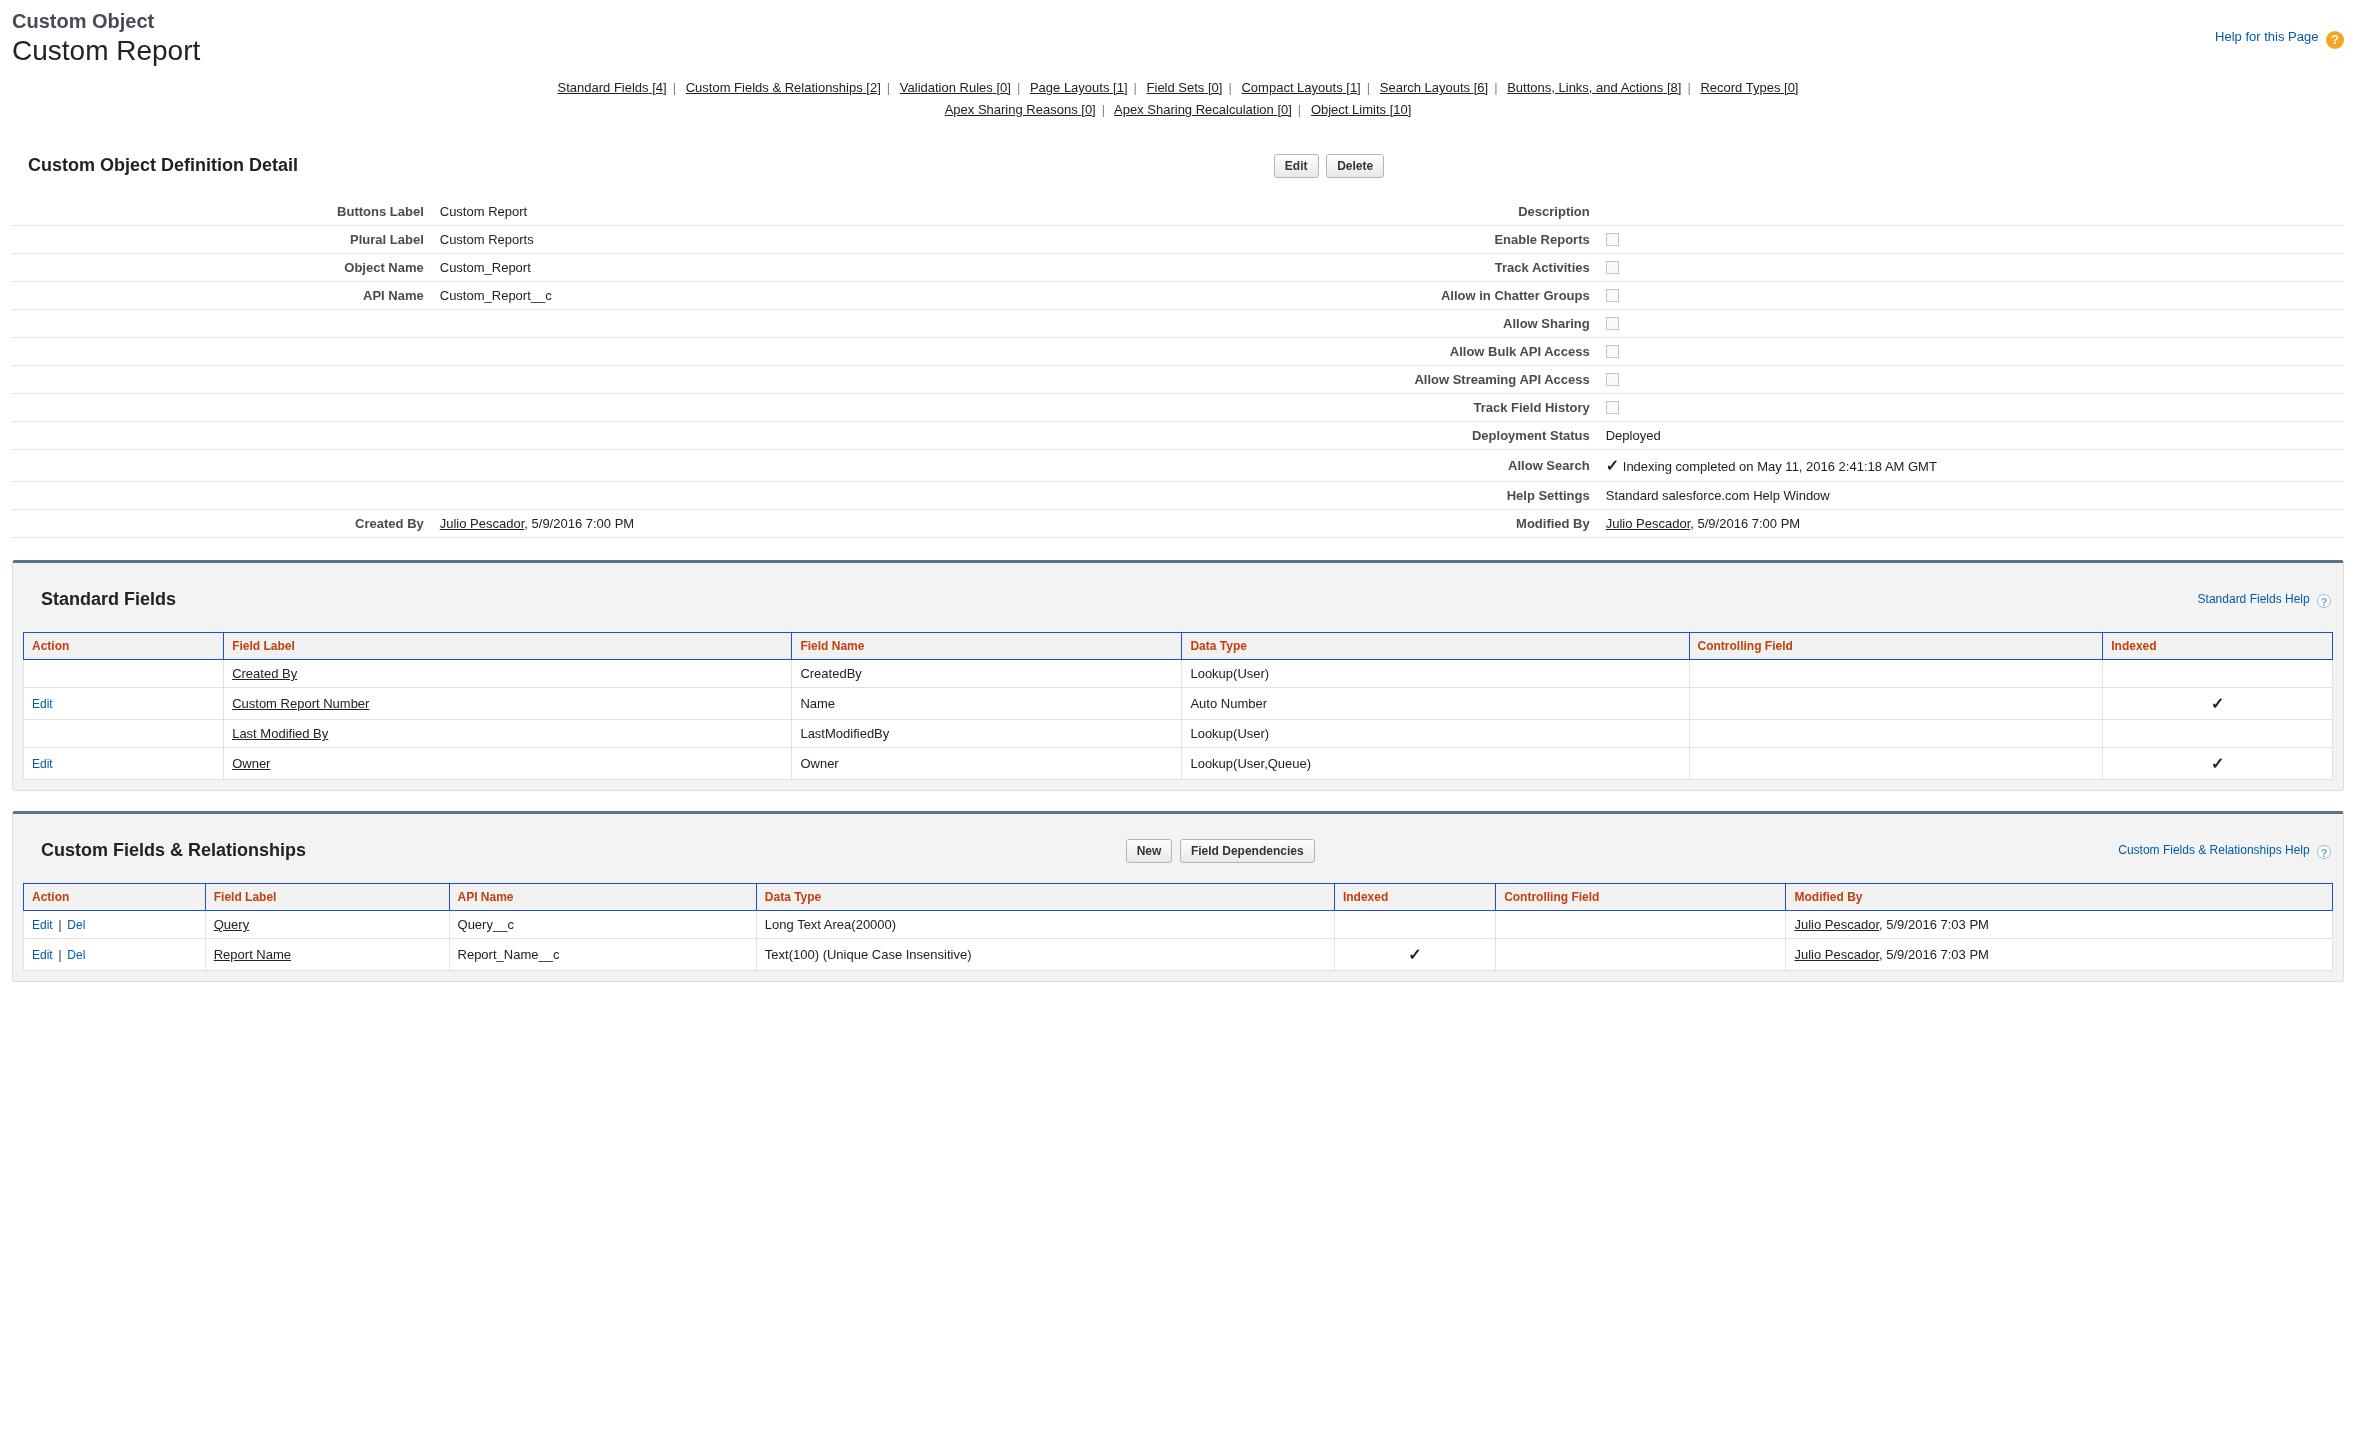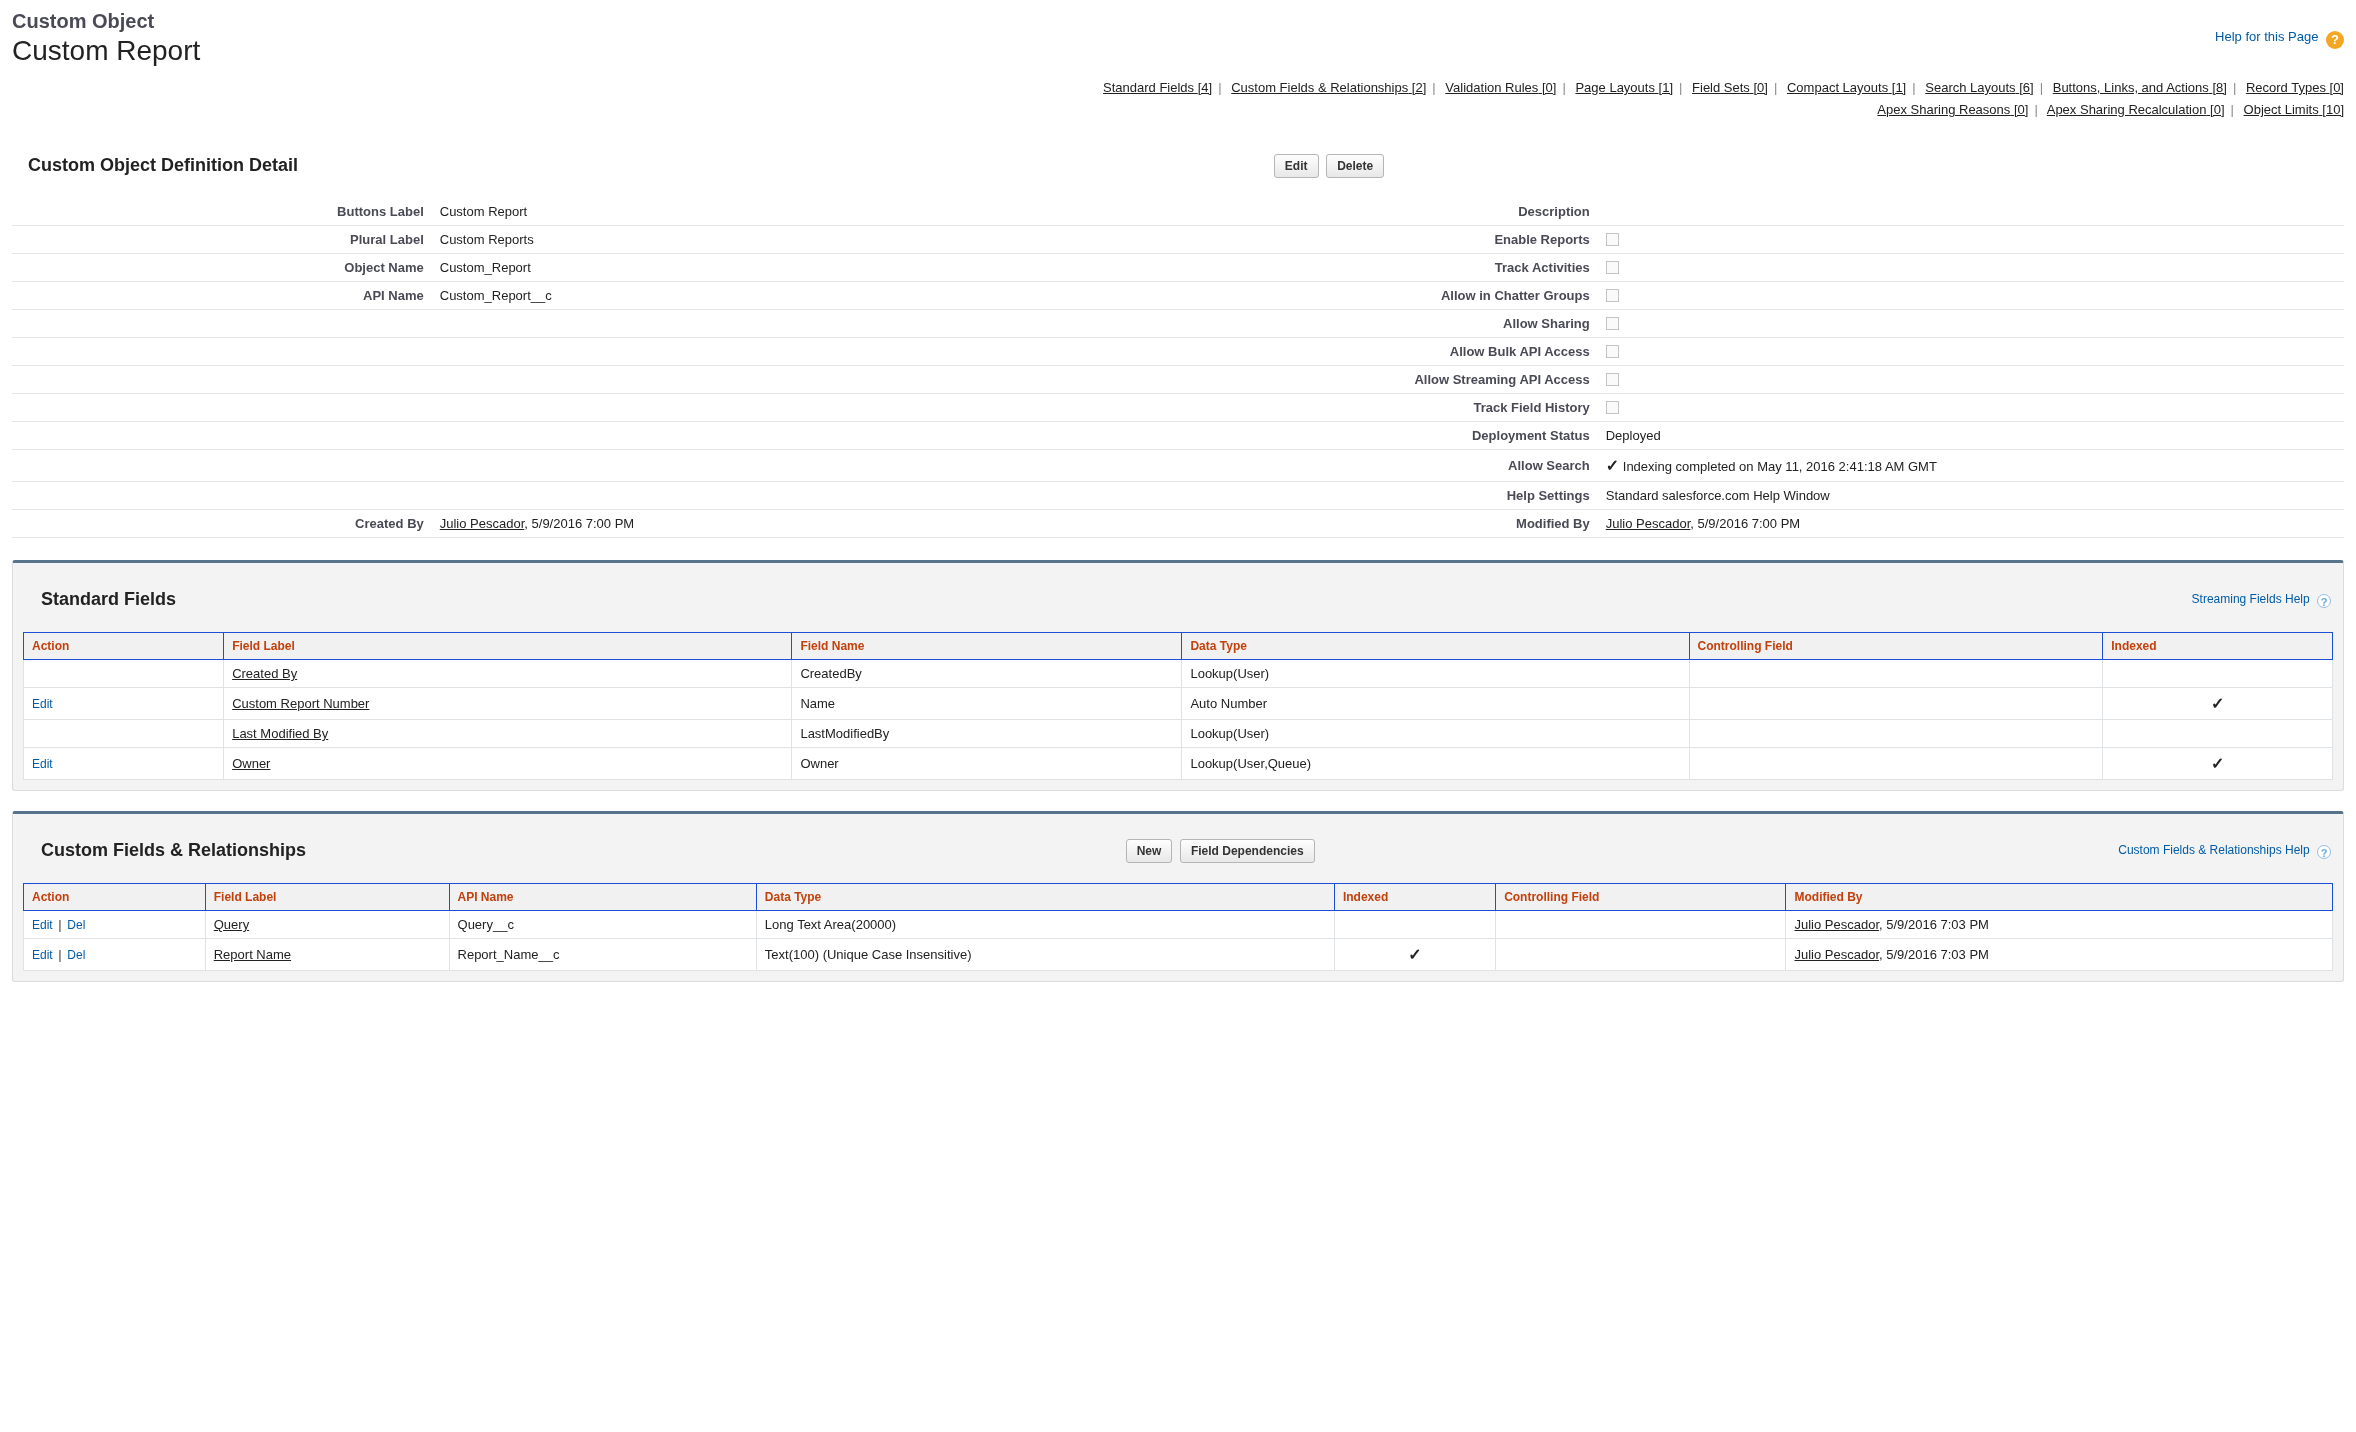--- a/index.html
+++ b/index.html
@@ -21,21 +21,21 @@
   .hdr-help a { text-decoration: none; }
   .help-icon {
     display: inline-block; width: 18px; height: 18px; border-radius: 50%;
     background: #f5a623; color: #fff; text-align: center; font-weight: bold;
     line-height: 18px; font-size: 13px; margin-left: 4px; vertical-align: -3px;
   }
   .help-icon.sm { width:14px; height:14px; font-size:11px; line-height:14px;
     background:#fff; color:#6aa8da; border:1px solid #94bee4; }
 
   
-  .navlinks { text-align: right; font-size: 13px; margin: 8px 0 18px 0; line-height: 22px; }
+  .navlinks { text-align: center; font-size: 13px; margin: 8px 0 18px 0; line-height: 22px; }
   .navlinks a { color:#222; text-decoration: underline; }
   .navlinks .cnt { text-decoration: underline; }
   .navlinks .sep { color:#888; margin: 0 6px; }
 
   
   .sect-hdr { display: flex; align-items: center; margin-bottom: 6px; }
   .sect-hdr h2 { font-size: 18px; font-weight: bold; margin: 16px; flex: 0 0 auto; }
   .sect-hdr .btns { flex: 1 1 auto; text-align: center; }
   .sect-hdr .help-link { flex: 0 0 auto; font-size: 12px; }
   .sect-hdr .help-link a { text-decoration: none; }
@@ -184,21 +184,21 @@
     </td>
   </tr>
 </tbody>
   </table>
 
 <div class="panel">
   <div class="panel-inner">
     <div class="sect-hdr">
       <h2>Standard Fields</h2>
       <div class="btns"></div>
-      <div class="help-link"><a href="#">Streaming Fields Help</a> <span class="help-icon sm">?</span></div>
+      <div class="help-link"><a href="#">Standard Fields Help</a> <span class="help-icon sm">?</span></div>
     </div>
     <table class="list">
       <thead>
         <tr>
           <th>Action</th>
           <th>Field Label</th>
           <th>Field Name</th>
           <th>Data Type</th>
           <th>Controlling Field</th>
           <th>Indexed</th>

